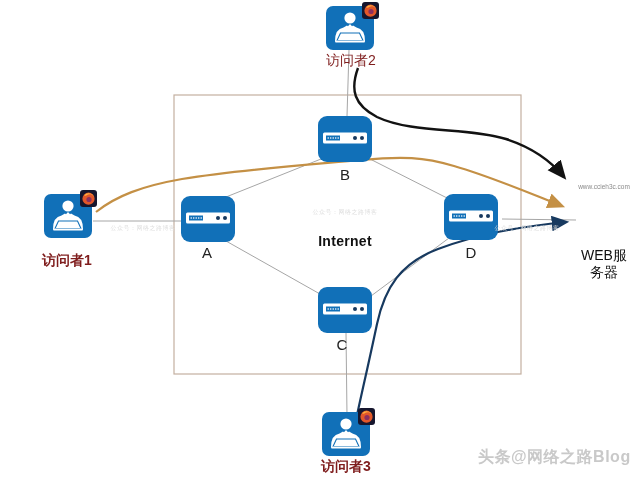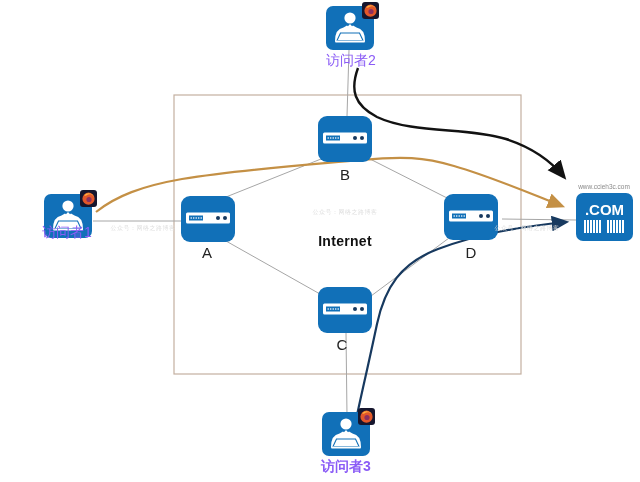--- a/index.html
+++ b/index.html
@@ -4,21 +4,21 @@
 <style>
   html,body{margin:0;padding:0;background:#fff;}
   #canvas{
     position:relative;width:640px;height:482px;background:#ffffff;overflow:hidden;
     font-family:"Liberation Sans","DejaVu Sans",sans-serif;
   }
   #wires{position:absolute;left:0;top:0;width:640px;height:482px;pointer-events:none;}
   .node{position:absolute;}
   .node-label{
     position:absolute;transform:translateX(-50%);white-space:nowrap;
-    color:#8b5cf6;font-size:14px;text-align:center;
+    color:#7f1d1d;font-size:14px;text-align:center;
   }
   .router-label{font-size:15px;color:#222;}
   .internet-label{
     position:absolute;left:345px;top:233px;transform:translateX(-50%);
     font-size:14px;font-weight:600;color:#111;letter-spacing:.3px;
   }
   .server-url{
     position:absolute;left:604px;top:183px;transform:translateX(-50%);
     font-size:6.5px;color:#8a8a8a;white-space:nowrap;
   }
@@ -101,21 +101,21 @@
       <path d="M14.5 27 H33.5 L37 34.5 H11 Z" fill="#fff" stroke="#1170b8" stroke-width="1.1"></path>
       <rect x="9" y="34.5" width="30" height="2" rx="1" fill="#fff"></rect>
     </svg>
     <svg class="badge" viewBox="0 0 17 17">
       <rect width="17" height="17" rx="3" fill="#16162e"></rect>
       <circle cx="8.5" cy="8.7" r="6.1" fill="#e3572a"></circle>
       <path d="M4 5.5 A6 6 0 0 1 14.4 7.5 A5 5 0 0 0 6 5.8 Z" fill="#ffb43f"></path>
       <circle cx="9" cy="9.5" r="2.6" fill="#8d2f5f"></circle>
     </svg>
   </div>
-  <div class="node-label" style="left:67px;top:224px;">访问者1</div>
+  <div class="node-label" style="left:67px;top:252px;font-weight:bold;">访问者1</div>
 
   <div class="node" style="left:322px;top:412px;width:48px;height:44px;">
     <svg width="48" height="44" viewBox="0 0 48 44">
       <rect width="48" height="44" rx="7" fill="#1170b8"></rect>
       <circle cx="24" cy="12" r="5.6" fill="#fff"></circle>
       <path d="M24 18 l-4.5 5 h9 z" fill="#fff"></path>
       <path d="M9 35 Q9 23 17.5 21.5 L21 19.5 Q24 23 27 19.5 L30.5 21.5 Q39 23 39 35 Z" fill="#fff"></path>
       <path d="M14.5 27 H33.5 L37 34.5 H11 Z" fill="#fff" stroke="#1170b8" stroke-width="1.1"></path>
       <rect x="9" y="34.5" width="30" height="2" rx="1" fill="#fff"></rect>
     </svg>
@@ -196,39 +196,24 @@
         </g>
       <circle cx="37" cy="22" r="2" fill="#17395f"></circle>
         <circle cx="44" cy="22" r="2" fill="#17395f"></circle>
     </svg>
   </div>
   <div class="node-label router-label" style="left:471px;top:244px;">D</div>
 
   <div class="internet-label">Internet</div>
 
   <div class="server-url">www.ccieh3c.com</div>
-  <div class="node" style="left:576px;top:193px;width:57px;height:48px;">
-    <svg width="57" height="48" viewBox="0 0 57 48">
-      <rect width="57" height="48" rx="7" fill="#1170b8"></rect>
-      <text x="28.5" y="21.5" text-anchor="middle" font-family="Liberation Sans, sans-serif" font-size="15" font-weight="bold" fill="#ffffff">.COM</text>
-      <g fill="#ffffff">
-        <rect x="8" y="27" width="2" height="13"></rect>
-          <rect x="11" y="27" width="2" height="13"></rect>
-        <rect x="14" y="27" width="2" height="13"></rect>
-          <rect x="17" y="27" width="2" height="13"></rect>
-        <rect x="20" y="27" width="2" height="13"></rect>
-          <rect x="23" y="27" width="2" height="13"></rect>
-        <rect x="31" y="27" width="2" height="13"></rect>
-          <rect x="34" y="27" width="2" height="13"></rect>
-        <rect x="37" y="27" width="2" height="13"></rect>
-          <rect x="40" y="27" width="2" height="13"></rect>
-        <rect x="43" y="27" width="2" height="13"></rect>
-          <rect x="46" y="27" width="2" height="13"></rect>
-      </g>
-    </svg>
+  <div class="server-label">
+    <div>WEB服</div>
+    <div>务器</div>
   </div>
 
   <div class="wm-faint" style="left:143px;top:224px;">公众号：网络之路博客</div>
   <div class="wm-faint" style="left:345px;top:208px;">公众号：网络之路博客</div>
   <div class="wm-faint" style="left:527px;top:224px;">公众号：网络之路博客</div>
 
+  <div class="wm-bottom">头条@网络之路Blog</div>
 
 </div>
 
 </body></html>

